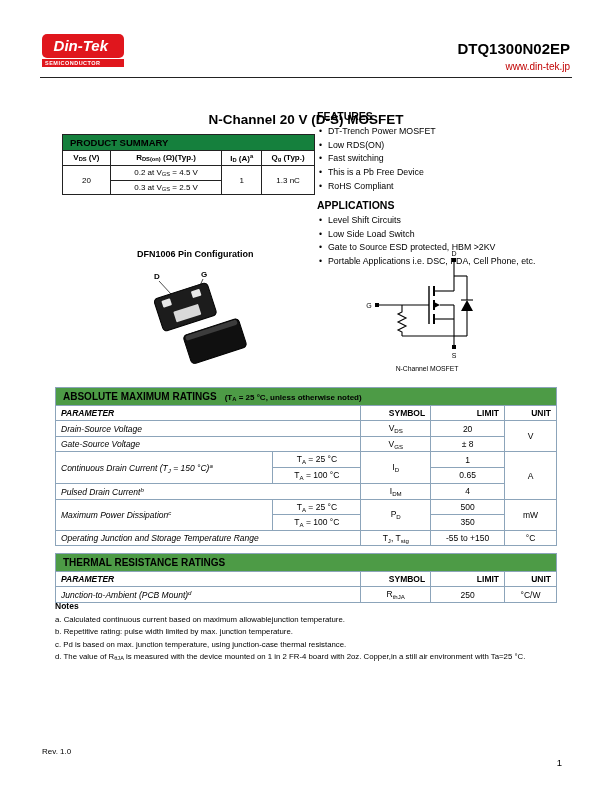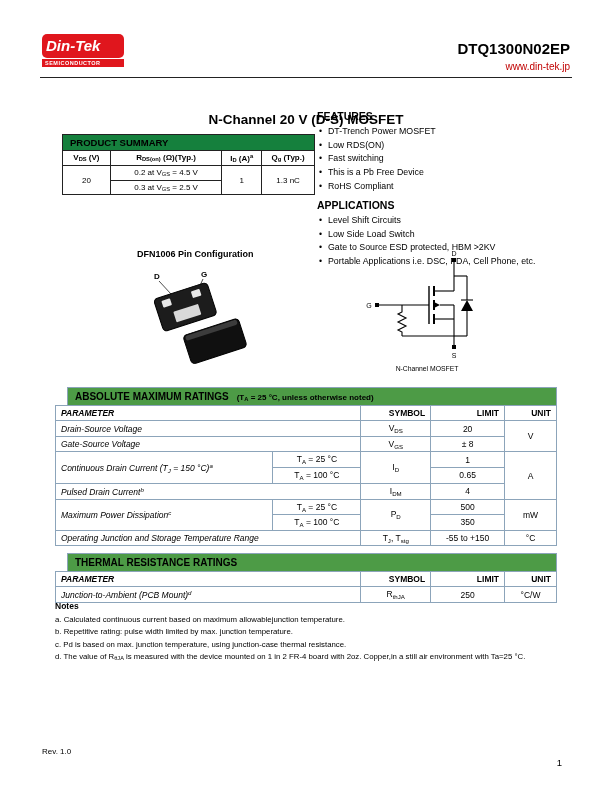--- a/index.html
+++ b/index.html
@@ -7,21 +7,21 @@
   .page {
     position:relative; width:612px; height:792px; background:#fff;
     font-family:"Liberation Sans", sans-serif; color:#000; overflow:hidden;
   }
   sub { font-size:0.72em; vertical-align:-0.25em; }
   sup { font-size:0.72em; vertical-align:0.5em; }
 
   
   .logo { position:absolute; left:42px; top:34px; width:82px; }
   .logo-top { background:#e0161d; color:#fff; font-weight:bold; font-style:italic;
-    font-size:15px; text-align:left; padding:3px 16px 4px 4px; border-radius:5px; }
+    font-size:15px; text-align:right; padding:3px 16px 4px 4px; border-radius:5px; }
   .logo-bottom { background:#e0161d; color:#fff; font-size:5.5px; letter-spacing:0.5px;
     text-align:left; padding:1px 3px; margin-top:1px; font-weight:bold; }
   .part-number { position:absolute; right:42px; top:40px; font-size:15px; font-weight:bold; }
   .website { position:absolute; right:42px; top:61px; font-size:10px; font-weight:normal; color:#c00000; }
   .header-rule { position:absolute; left:40px; right:40px; top:77px; border-top:1.5px solid #222; }
   .doc-title { position:absolute; left:0; right:0; top:84px; text-align:center;
     font-size:13.5px; font-weight:bold;margin-top:28px; }
 
   
   .product-summary { position:absolute; left:62px; top:134px; width:253px; }
@@ -44,21 +44,21 @@
 
   
   .mosfet-wrap { position:absolute; left:362px; top:248px; width:130px; }
   .symbol-caption { font-size:6.8px; text-align:center; margin-top:1px; }
   svg text { font-family:"Liberation Sans", sans-serif; }
 
   
   .abs-section { position:absolute; left:55px; top:387px; width:502px; }
   .thermal-section { position:absolute; left:55px; top:553px; width:502px; }
   .big-bar { background:#4d9b46; padding:3px 7px; font-size:10px; font-weight:bold;
-    display:flex; align-items:baseline; gap:8px; border:1px solid #8ca4ba; border-bottom:none;margin-left:12px; }
+    display:flex; align-items:baseline; gap:8px; border:1px solid #8ca4ba; border-bottom:none; }
   .big-bar .bar-note { font-size:8px; font-weight:bold; }
   .big-table { border-collapse:collapse; width:100%; font-size:8.5px; }
   .big-table th, .big-table td { border:1px solid #8ca4ba; padding:2px 5px; height:15px; }
   .big-table th { font-weight:bold; text-align:right; }
   .big-table th.left, .big-table td.left { text-align:left;font-style:italic; }
   .big-table td.c { text-align:center; }
 
   
   .notes { position:absolute; left:55px; top:601px; width:505px; }
   .notes-title { font-size:8.5px; font-weight:bold; margin-bottom:3px; }

